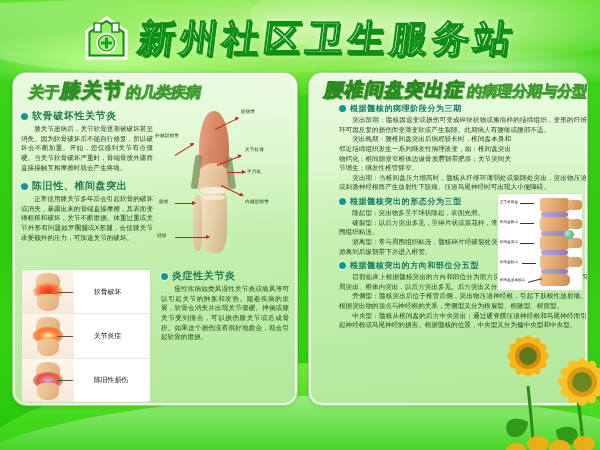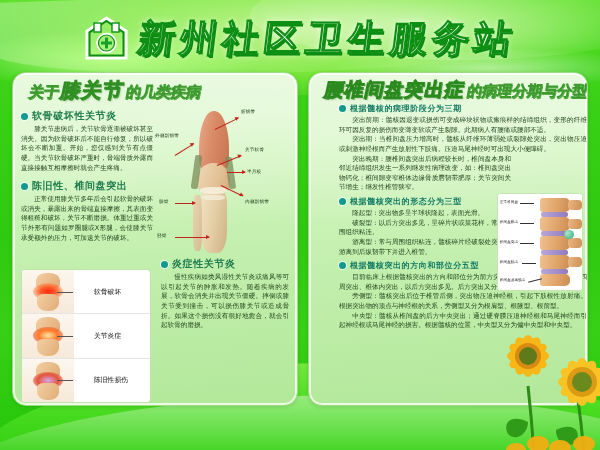--- a/index.html
+++ b/index.html
@@ -110,21 +110,21 @@
   .bone-bot{position:absolute;left:15px;bottom:2px;width:22px;height:17px;border-radius:30% 30% 45% 45%;
     background:linear-gradient(120deg,#f3cfa4,#e0ac76);}
   .inflame{position:absolute;left:11px;top:13px;width:30px;height:17px;border-radius:50%;
     background:radial-gradient(ellipse at 50% 50%,#ff2b12 0%,#ff5a28 35%,rgba(255,120,40,.35) 70%,rgba(255,150,60,0) 100%);}
   .inflame.v2{background:radial-gradient(ellipse at 50% 50%,#ffe9a8 0%,#ff7a2a 45%,rgba(230,60,20,.45) 75%,rgba(255,150,60,0) 100%);}
   .inflame.v3{background:radial-gradient(ellipse at 50% 50%,#d9a7e8 0%,#e4533a 50%,rgba(220,70,30,.35) 78%,rgba(255,150,60,0) 100%);}
   .thumb-lbl{font-size:6.8px;color:#111;padding-left:20px;position:relative;}
   .leader{position:absolute;left:-17px;top:50%;width:16px;height:1px;background:#555;}
 
   
-  .lcol2{position:absolute;left:148px;top:184px;width:128px;z-index:3;}
+  .lcol2{position:absolute;left:148px;top:196px;width:128px;z-index:3;}
 
   
   .rcol{position:absolute;left:10px;top:30px;width:268px;z-index:3;}
   .rblk{margin-bottom:3px;margin-left:20px;}
   .spine-card{position:absolute;right:4px;top:120px;width:84px;height:96px;z-index:4;
     background:#ffffff;border:1px solid #c7e6b4;border-radius:3px;overflow:hidden;}
   .spine{position:absolute;right:2px;top:2px;width:46px;height:92px;}
   .vert{position:absolute;right:10px;width:30px;height:14px;border-radius:3px 5px 5px 3px;
     background:linear-gradient(100deg,#f0c190,#dfa268 60%,#c88b52);}
   .disc{position:absolute;right:12px;width:27px;height:5px;border-radius:2px;
@@ -281,22 +281,22 @@
     </div>
 
     <div class="rcol">
 
       <div class="rblk">
         <div class="sec-head">
           <span class="dot"></span>
           <span class="sec-title sec-title-r">根据髓核的病理阶段分为三期</span>
         </div>
         <p class="body-text">突出前期：髓核因退变或损伤可变成碎块状物或瘢痕样的结缔组织，变形的纤维环可因反复的损伤而变薄变软或产生裂隙。此期病人有腰痛或腰部不适。</p>
+        <p class="body-text" style="width:172px;">突出晚期：腰椎间盘突出后病程较长时，椎间盘本身和邻近结缔组织发生一系列继发性病理改变，如：椎间盘突出物钙化；椎间隙变窄椎体边缘骨质唇韧带肥厚；关节突间关节增生；继发性椎管狭窄。</p>
         <p class="body-text">突出期：当椎间盘压力增高时，髓核从纤维环薄弱处或裂隙处突出，突出物压迫或刺激神经根而产生放射性下肢痛。压迫马尾神经时可出现大小便障碍。</p>
-        <p class="body-text" style="width:172px;">突出晚期：腰椎间盘突出后病程较长时，椎间盘本身和邻近结缔组织发生一系列继发性病理改变，如：椎间盘突出物钙化；椎间隙变窄椎体边缘骨质唇韧带肥厚；关节突间关节增生；继发性椎管狭窄。</p>
       </div>
 
       <div class="rblk">
         <div class="sec-head">
           <span class="dot"></span>
           <span class="sec-title sec-title-r">根据髓核突出的形态分为三型</span>
         </div>
         <p class="body-text" style="width:172px;">隆起型：突出物多呈半球状隆起，表面光滑。</p>
         <p class="body-text" style="width:172px;">破裂型：以后方突出多见，呈碎片状或菜花样，常与周围组织粘连。</p>
         <p class="body-text" style="width:172px;">游离型：常与周围组织粘连，髓核碎片经破裂处突出，游离到后纵韧带下并进入椎管。</p>

